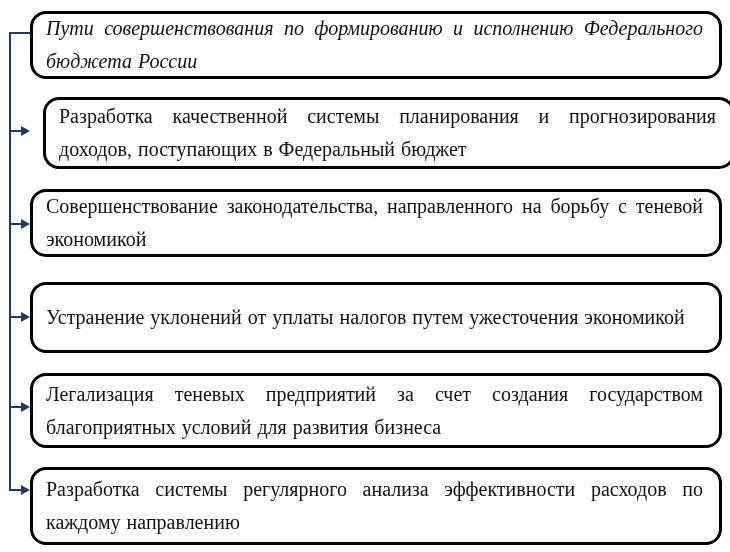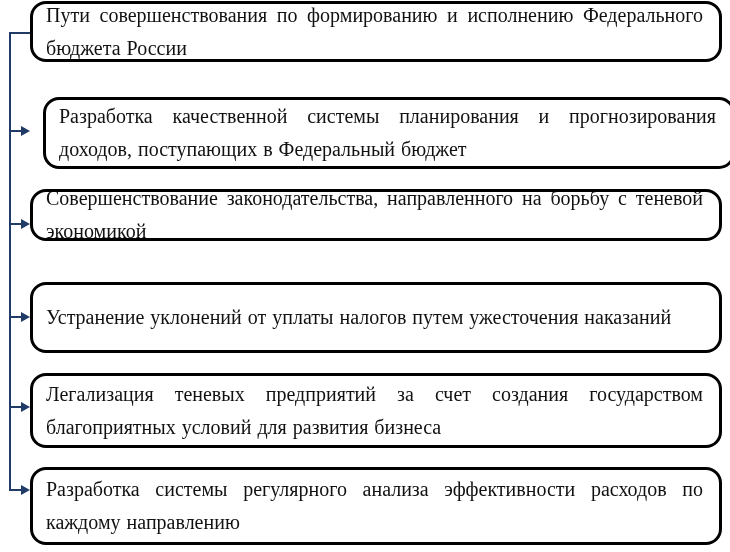--- a/index.html
+++ b/index.html
@@ -72,23 +72,23 @@
   .box p {
     margin: 0;
     width: 100%;
     font-size: 20px;
     line-height: 33px;
     color: #111111;
     text-align: justify;
     text-justify: inter-word;
     word-spacing: 1px;
   }
-  .b1 { top: 1px;   height: 61px; }
+  .b1 { top: 11px;   height: 68px; font-style: italic; }
   .b2 { top: 97px;  height: 72px; margin-left: 13px; }
-  .b3 { top: 189px; height: 52px; }
+  .b3 { top: 189px; height: 68px; }
   .b4 { top: 282px; height: 71px; }
   .b5 { top: 373px; height: 75px; }
   .b6 { top: 467px; height: 78px; }
   .a2 { top: 126px; }
   .a3 { top: 219px; }
   .a4 { top: 312px; }
   .a5 { top: 402px; }
   .a6 { top: 485px; }
 </style>
 </head>
@@ -123,21 +123,21 @@
   <div class="box b1">
     <p>Пути совершенствования по формированию и исполнению Федерального бюджета России</p>
   </div>
   <div class="box b2">
     <p>Разработка качественной системы планирования и прогнозирования доходов, поступающих в Федеральный бюджет</p>
   </div>
   <div class="box b3">
     <p>Совершенствование законодательства, направленного на борьбу с теневой экономикой</p>
   </div>
   <div class="box b4">
-    <p>Устранение уклонений от уплаты налогов путем ужесточения наказаний</p>
+    <p>Устранение уклонений от уплаты налогов путем ужесточения экономикой</p>
   </div>
   <div class="box b5">
     <p>Легализация теневых предприятий за счет создания государством благоприятных условий для развития бизнеса</p>
   </div>
   <div class="box b6">
     <p>Разработка системы регулярного анализа эффективности расходов по каждому направлению</p>
   </div>
 
 </div>
 

